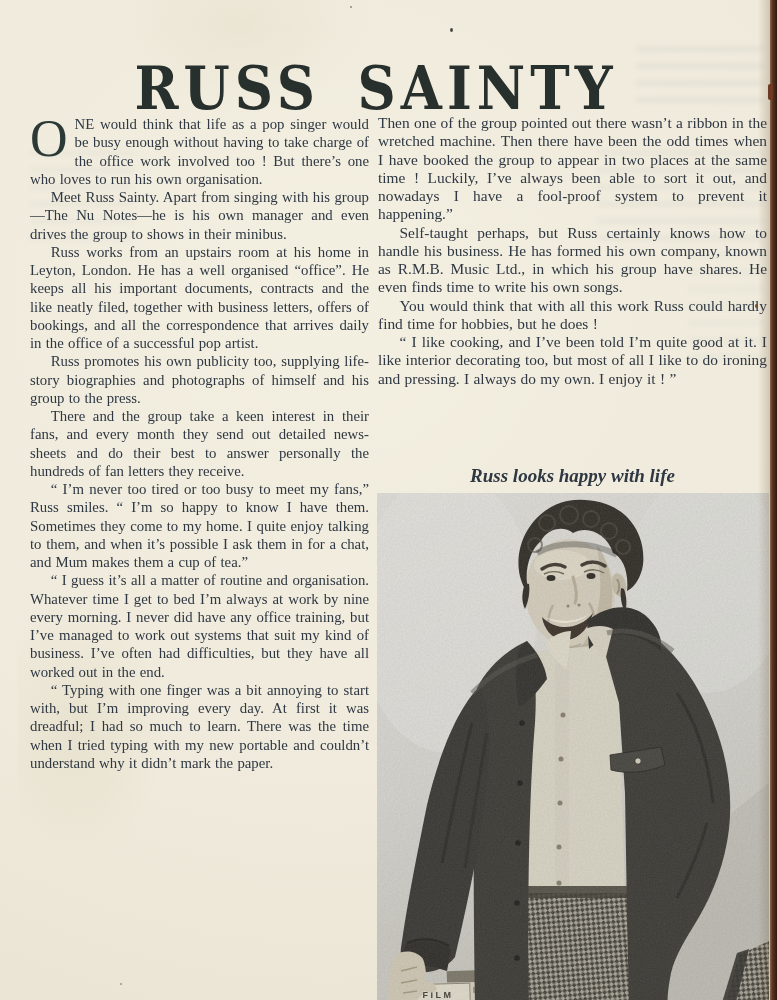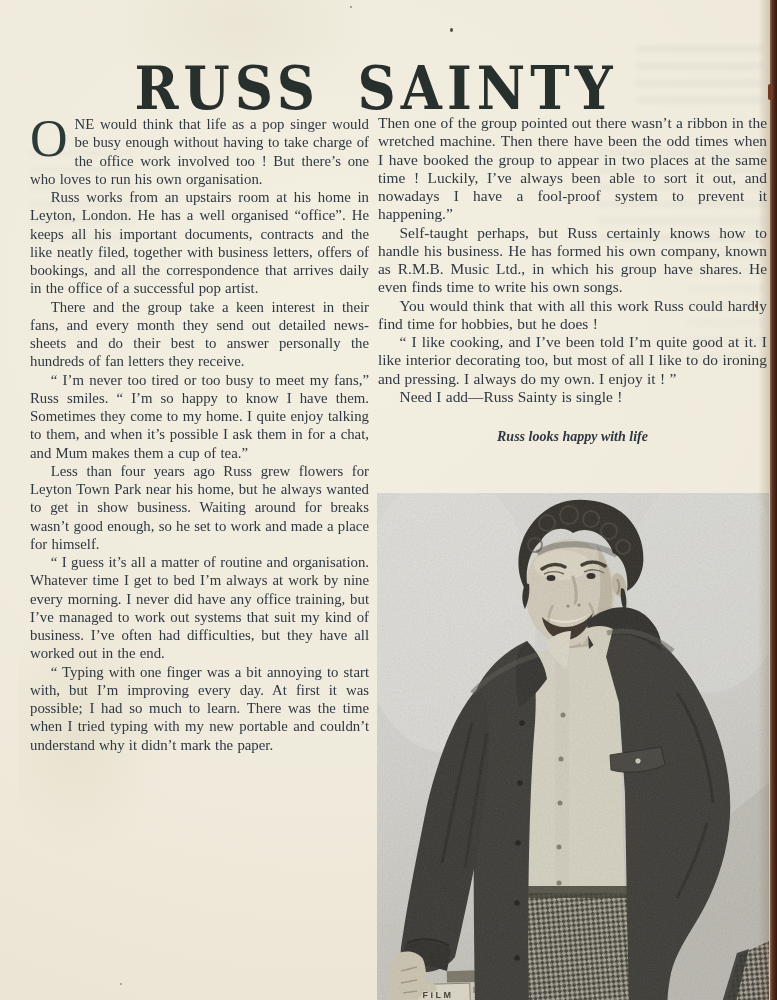--- a/index.html
+++ b/index.html
@@ -32,22 +32,22 @@
   .col{position:absolute;color:#2e3742;text-align:justify;word-spacing:0.5px;}
   .col-left{left:30px;top:115px;width:339px;font-size:14.8px;line-height:18.25px;}
   .col-right{left:378px;top:114px;width:389px;font-size:15.4px;line-height:18.25px;}
   .col p{margin:0;text-indent:1.4em;}
   .col p.flush{text-indent:0;}
   .dropcap{
     float:left;font-size:52px;line-height:43px;padding:2px 7px 0 0;
     color:#2c3a37;font-family:"Liberation Serif",serif;
   }
   .photo-caption{
-    position:absolute;left:378px;top:429px;width:389px;text-align:center;
-    font-style:italic;font-weight:700;font-size:14px;color:#2e3742;
+    position:absolute;left:378px;top:465px;width:389px;text-align:center;
+    font-style:italic;font-weight:700;font-size:19px;color:#2e3742;
   }
   .photo{position:absolute;left:377px;top:493px;width:392px;height:513px;}
   .photo svg{display:block;}
   .edge-shadow{position:absolute;top:0;right:7px;width:12px;height:1000px;
     background:linear-gradient(90deg,rgba(100,70,45,0) 0%,rgba(100,70,45,0.22) 100%);}
   .edge-strip{position:absolute;top:0;right:0;width:7px;height:1000px;
     background:linear-gradient(90deg,#8a6a4e 0%,#5a3423 35%,#33180f 100%);}
   .edge-notch{position:absolute;right:4px;top:84px;width:5px;height:16px;background:#6e3a23;border-radius:2px;}
   .speck{position:absolute;border-radius:50%;background:#4a4a44;}
   .sp1{left:450px;top:28px;width:3px;height:4px;}
@@ -64,34 +64,34 @@
   <div class="stain-b"></div>
   <div class="ghost g1"></div>
   <div class="ghost g2"></div>
   <div class="ghost g3"></div>
   <div class="ghost g4"></div>
 
   <h1 class="page-title">RUSS SAINTY</h1>
 
   <div class="col col-left">
     <p class="flush"><span class="dropcap">O</span><span>NE would think that life as a pop singer would be busy enough without having to take charge of the office work involved too !  But there’s one who loves to run his own organisation.</span></p>
+    <p>Meet Russ Sainty.  Apart from singing with his group—The Nu Notes—he is his own manager and even drives the group to shows in their minibus.</p>
     <p>Russ works from an upstairs room at his home in Leyton, London.  He has a well organised “office”.  He keeps all his important documents, contracts and the like neatly filed, together with business letters, offers of bookings, and all the correspondence that arrives daily in the office of a successful pop artist.</p>
+    <p>Russ promotes his own publicity too, supplying life-story biographies and photographs of himself and his group to the press.</p>
     <p>There and the group take a keen interest in their fans, and every month they send out detailed news-sheets and do their best to answer personally the hundreds of fan letters they receive.</p>
     <p>“ I’m never too tired or too busy to meet my fans,” Russ smiles.  “ I’m so happy to know I have them.  Sometimes they come to my home.  I quite enjoy talking to them, and when it’s possible I ask them in for a chat, and Mum makes them a cup of tea.”</p>
-    <p>Less than four years ago Russ grew flowers for Leyton Town Park near his home, but he always wanted to get in show business.  Waiting around for breaks wasn’t good enough, so he set to work and made a place for himself.</p>
     <p>“ I guess it’s all a matter of routine and organisation.  Whatever time I get to bed I’m always at work by nine every morning.  I never did have any office training, but I’ve managed to work out systems that suit my kind of business.  I’ve often had difficulties, but they have all worked out in the end.</p>
-    <p>“ Typing with one finger was a bit annoying to start with, but I’m improving every day.  At first it was possible; I had so much to learn.  There was the time when I tried typing with my new portable and couldn’t understand why it didn’t mark the paper.</p>
+    <p>“ Typing with one finger was a bit annoying to start with, but I’m improving every day.  At first it was dreadful; I had so much to learn.  There was the time when I tried typing with my new portable and couldn’t understand why it didn’t mark the paper.</p>
   </div>
 
   <div class="col col-right">
     <p class="flush">Then one of the group pointed out there wasn’t a ribbon in the wretched machine.  Then there have been the odd times when I have booked the group to appear in two places at the same time !  Luckily, I’ve always been able to sort it out, and nowadays I have a fool-proof system to prevent it happening.”</p>
     <p>Self-taught perhaps, but Russ certainly knows how to handle his business.  He has formed his own company, known as R.M.B. Music Ltd., in which his group have shares.  He even finds time to write his own songs.</p>
     <p>You would think that with all this work Russ could hardly find time for hobbies, but he does !</p>
     <p>“ I like cooking, and I’ve been told I’m quite good at it.  I like interior decorating too, but most of all I like to do ironing and pressing.  I always do my own.  I enjoy it ! ”</p>
-    <p>Need I add—Russ Sainty is single !</p>
   </div>
 
   <div class="photo-caption">Russ looks happy with life</div>
 
   <div class="photo">
     <svg width="392" height="513" viewBox="0 0 392 513" xmlns="http://www.w3.org/2000/svg">
       <defs>
         <linearGradient id="wallGrad" x1="0" y1="0" x2="0.3" y2="1">
           <stop offset="0" stop-color="#dcdbd6"></stop>
           <stop offset="0.55" stop-color="#d2d1cc"></stop>

